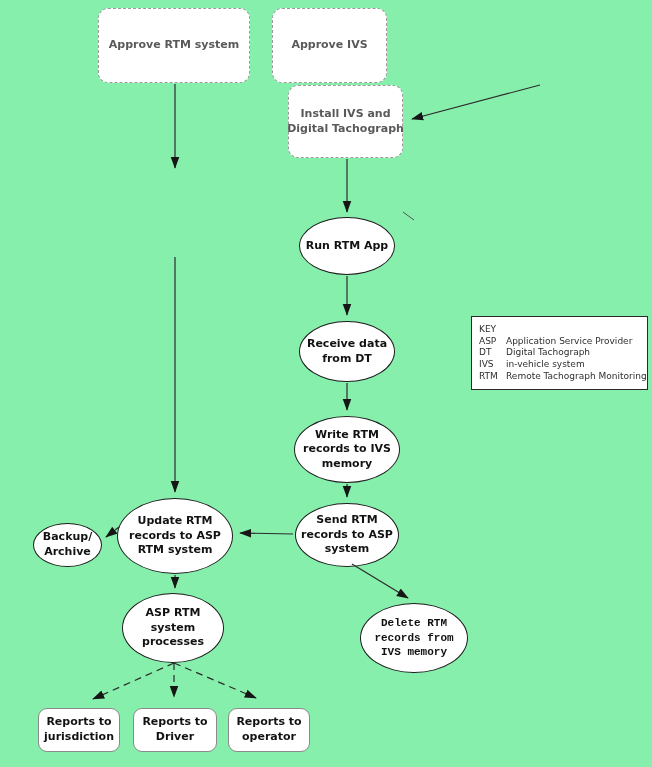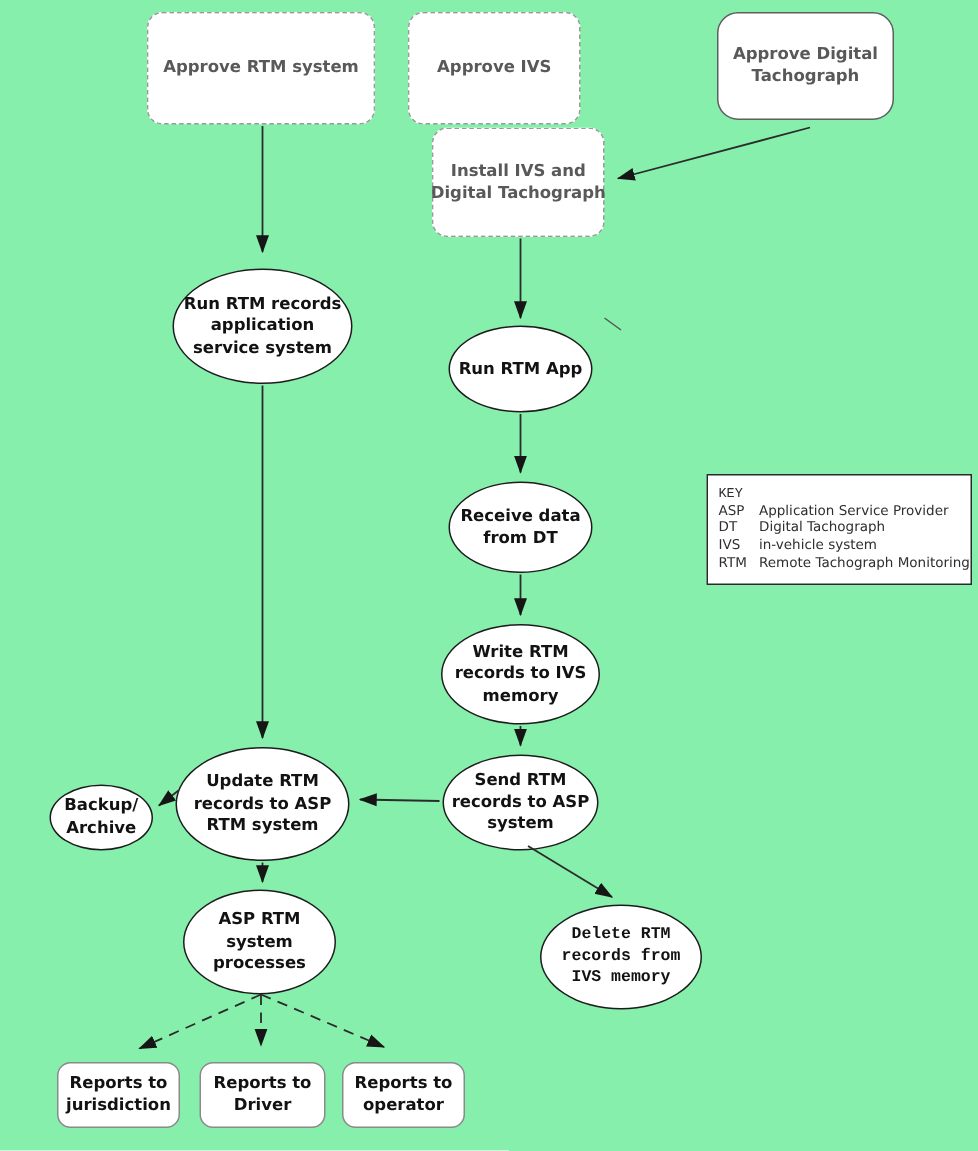--- a/index.html
+++ b/index.html
@@ -66,21 +66,21 @@
     position: absolute;
     left: 471px; top: 316px;
     width: 177px; height: 74px;
     border: 1px solid #2a2a2a;
     background: #ffffff;
     padding: 7px 3px 0 7px;
     font-size: 9px;
     color: #2e2e2e;
     z-index: 2;
   }
-  .keytitle { line-height: 1.3; font-family: Liberation Mono, monospace; }
+  .keytitle { line-height: 1.3; }
   .keyrow { display: flex; white-space: nowrap; line-height: 1.3; }
   .keyabbr { width: 27px; flex: none; }
 
   
   svg.connectors {
     position: absolute;
     left: 0; top: 0;
     z-index: 3;
     pointer-events: none;
   }
@@ -121,30 +121,21 @@
 
   <div class="node box dashed" id="n-approve-ivs">
     <span class="lbl gray">Approve IVS</span>
   </div>
 
   <div class="node box dashed" id="n-install-ivs">
     <span class="lbl gray">Install IVS and
 Digital Tachograph</span>
   </div>
 
-  <div class="node box solid" id="n-approve-dt">
-    <span class="lbl gray">Approve Digital
-Tachograph</span>
-  </div>
-
-  <div class="node ellipse" id="n-run-records">
-    <span class="lbl black">Run RTM records
-application
-service system</span>
-  </div>
+
 
   <div class="node ellipse" id="n-run-app">
     <span class="lbl black">Run RTM App</span>
   </div>
 
   <div class="node ellipse" id="n-receive-data">
     <span class="lbl black">Receive data
 from DT</span>
   </div>
 

